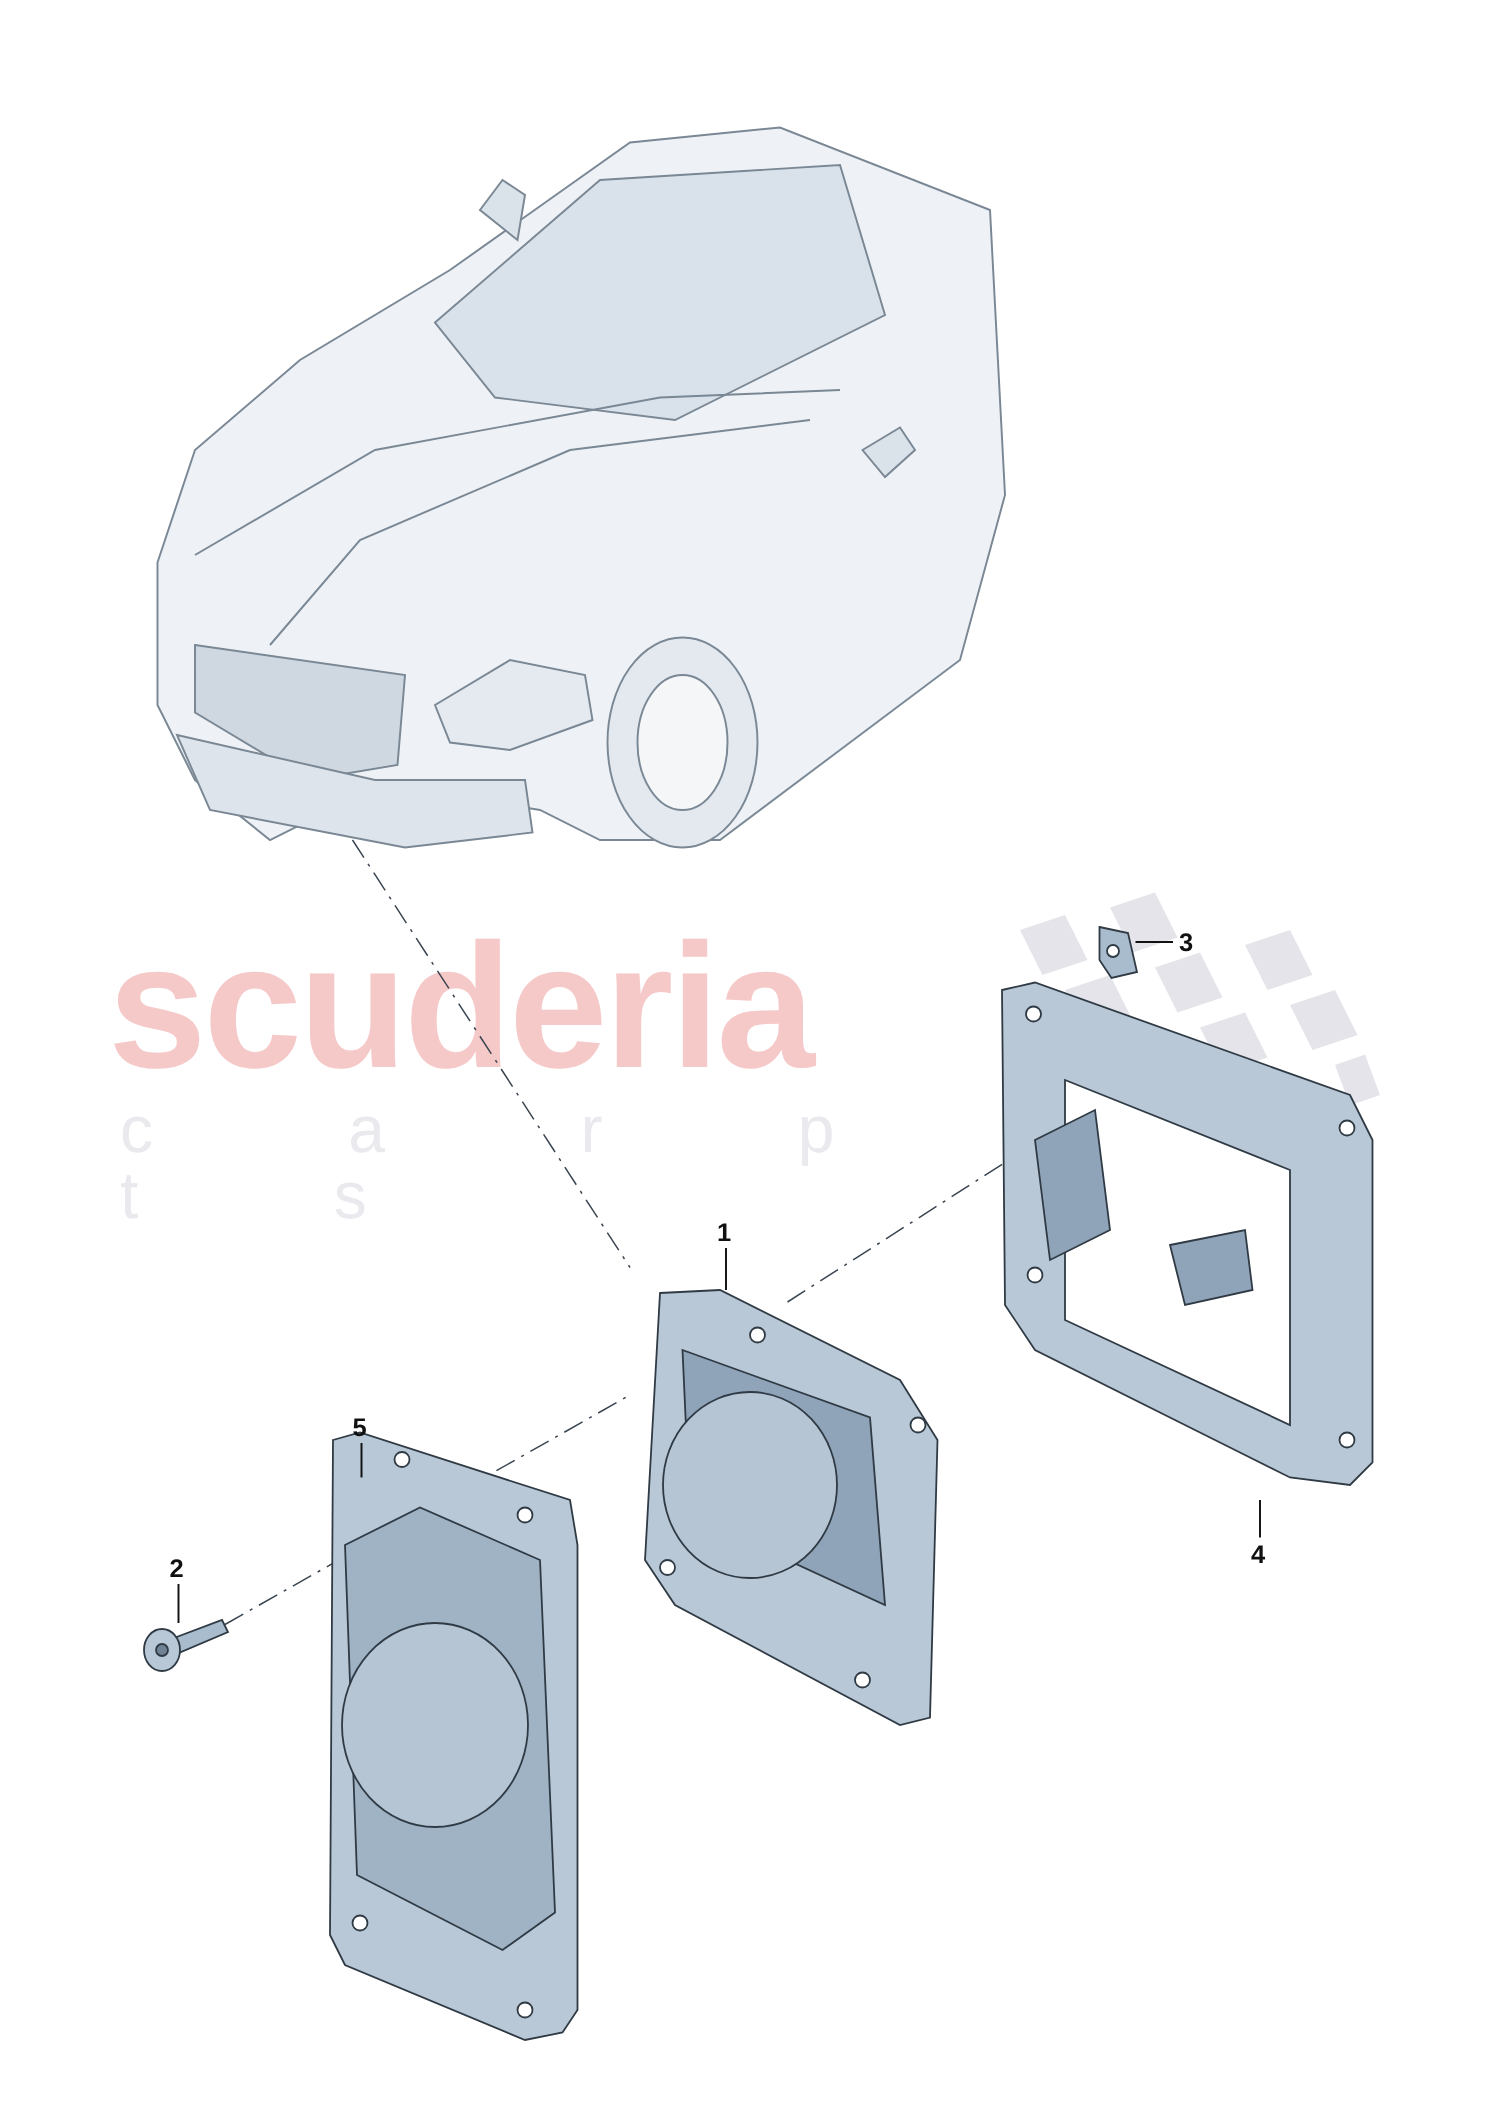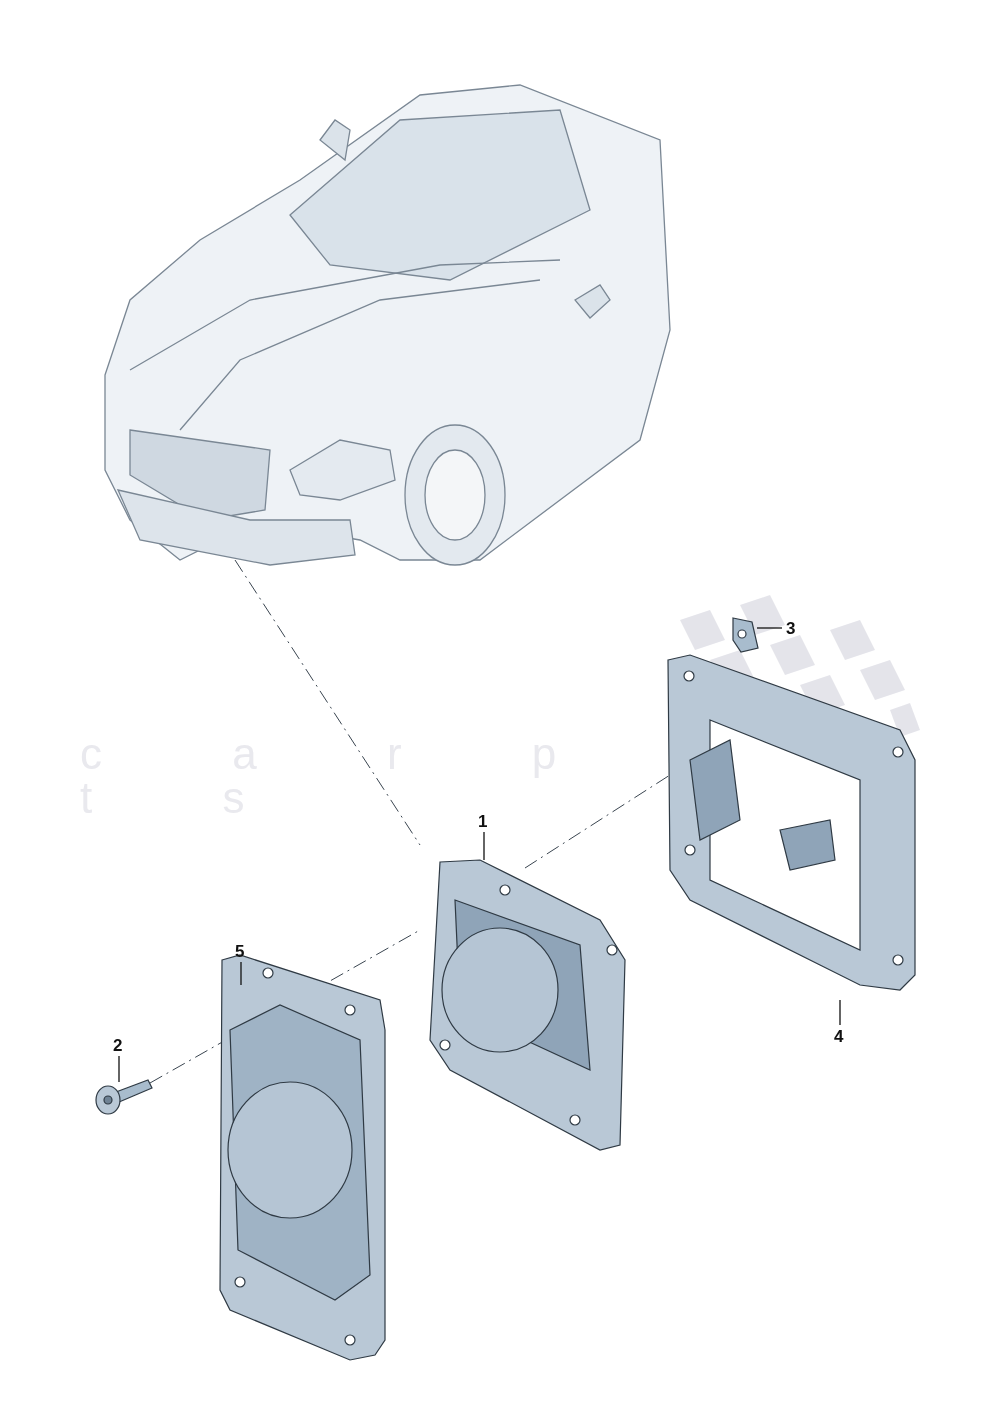--- a/index.html
+++ b/index.html
@@ -7,20 +7,21 @@
   #stage{position:absolute;left:0;top:0;width:992px;height:1403px;}
   .wm-main{position:absolute;left:72px;top:612px;font-size:118px;font-weight:bold;letter-spacing:-2px;color:#f6c9c9;line-height:1;}
   .wm-sub{position:absolute;left:80px;top:732px;font-size:44px;color:#e9e9ee;letter-spacing:59px;line-height:1;}
   .callout{position:absolute;font-size:17px;color:#111;font-weight:bold;line-height:1;}
 </style>
 </head>
 <body>
 
 <div id="stage">
 
+  <div class="wm-main">scuderia</div>
   <div class="wm-sub">c a r   p a r t s</div>
 
   <svg width="992" height="1403" viewBox="0 0 992 1403" style="position:absolute;left:0;top:0">
 
     <g fill="#dcdce4" opacity="0.75">
       <polygon points="680,620 710,610 725,640 695,650"></polygon>
       <polygon points="740,605 770,595 785,625 755,635"></polygon>
       <polygon points="710,660 740,650 755,680 725,690"></polygon>
       <polygon points="770,645 800,635 815,665 785,675"></polygon>
       <polygon points="830,630 860,620 875,650 845,660"></polygon>

